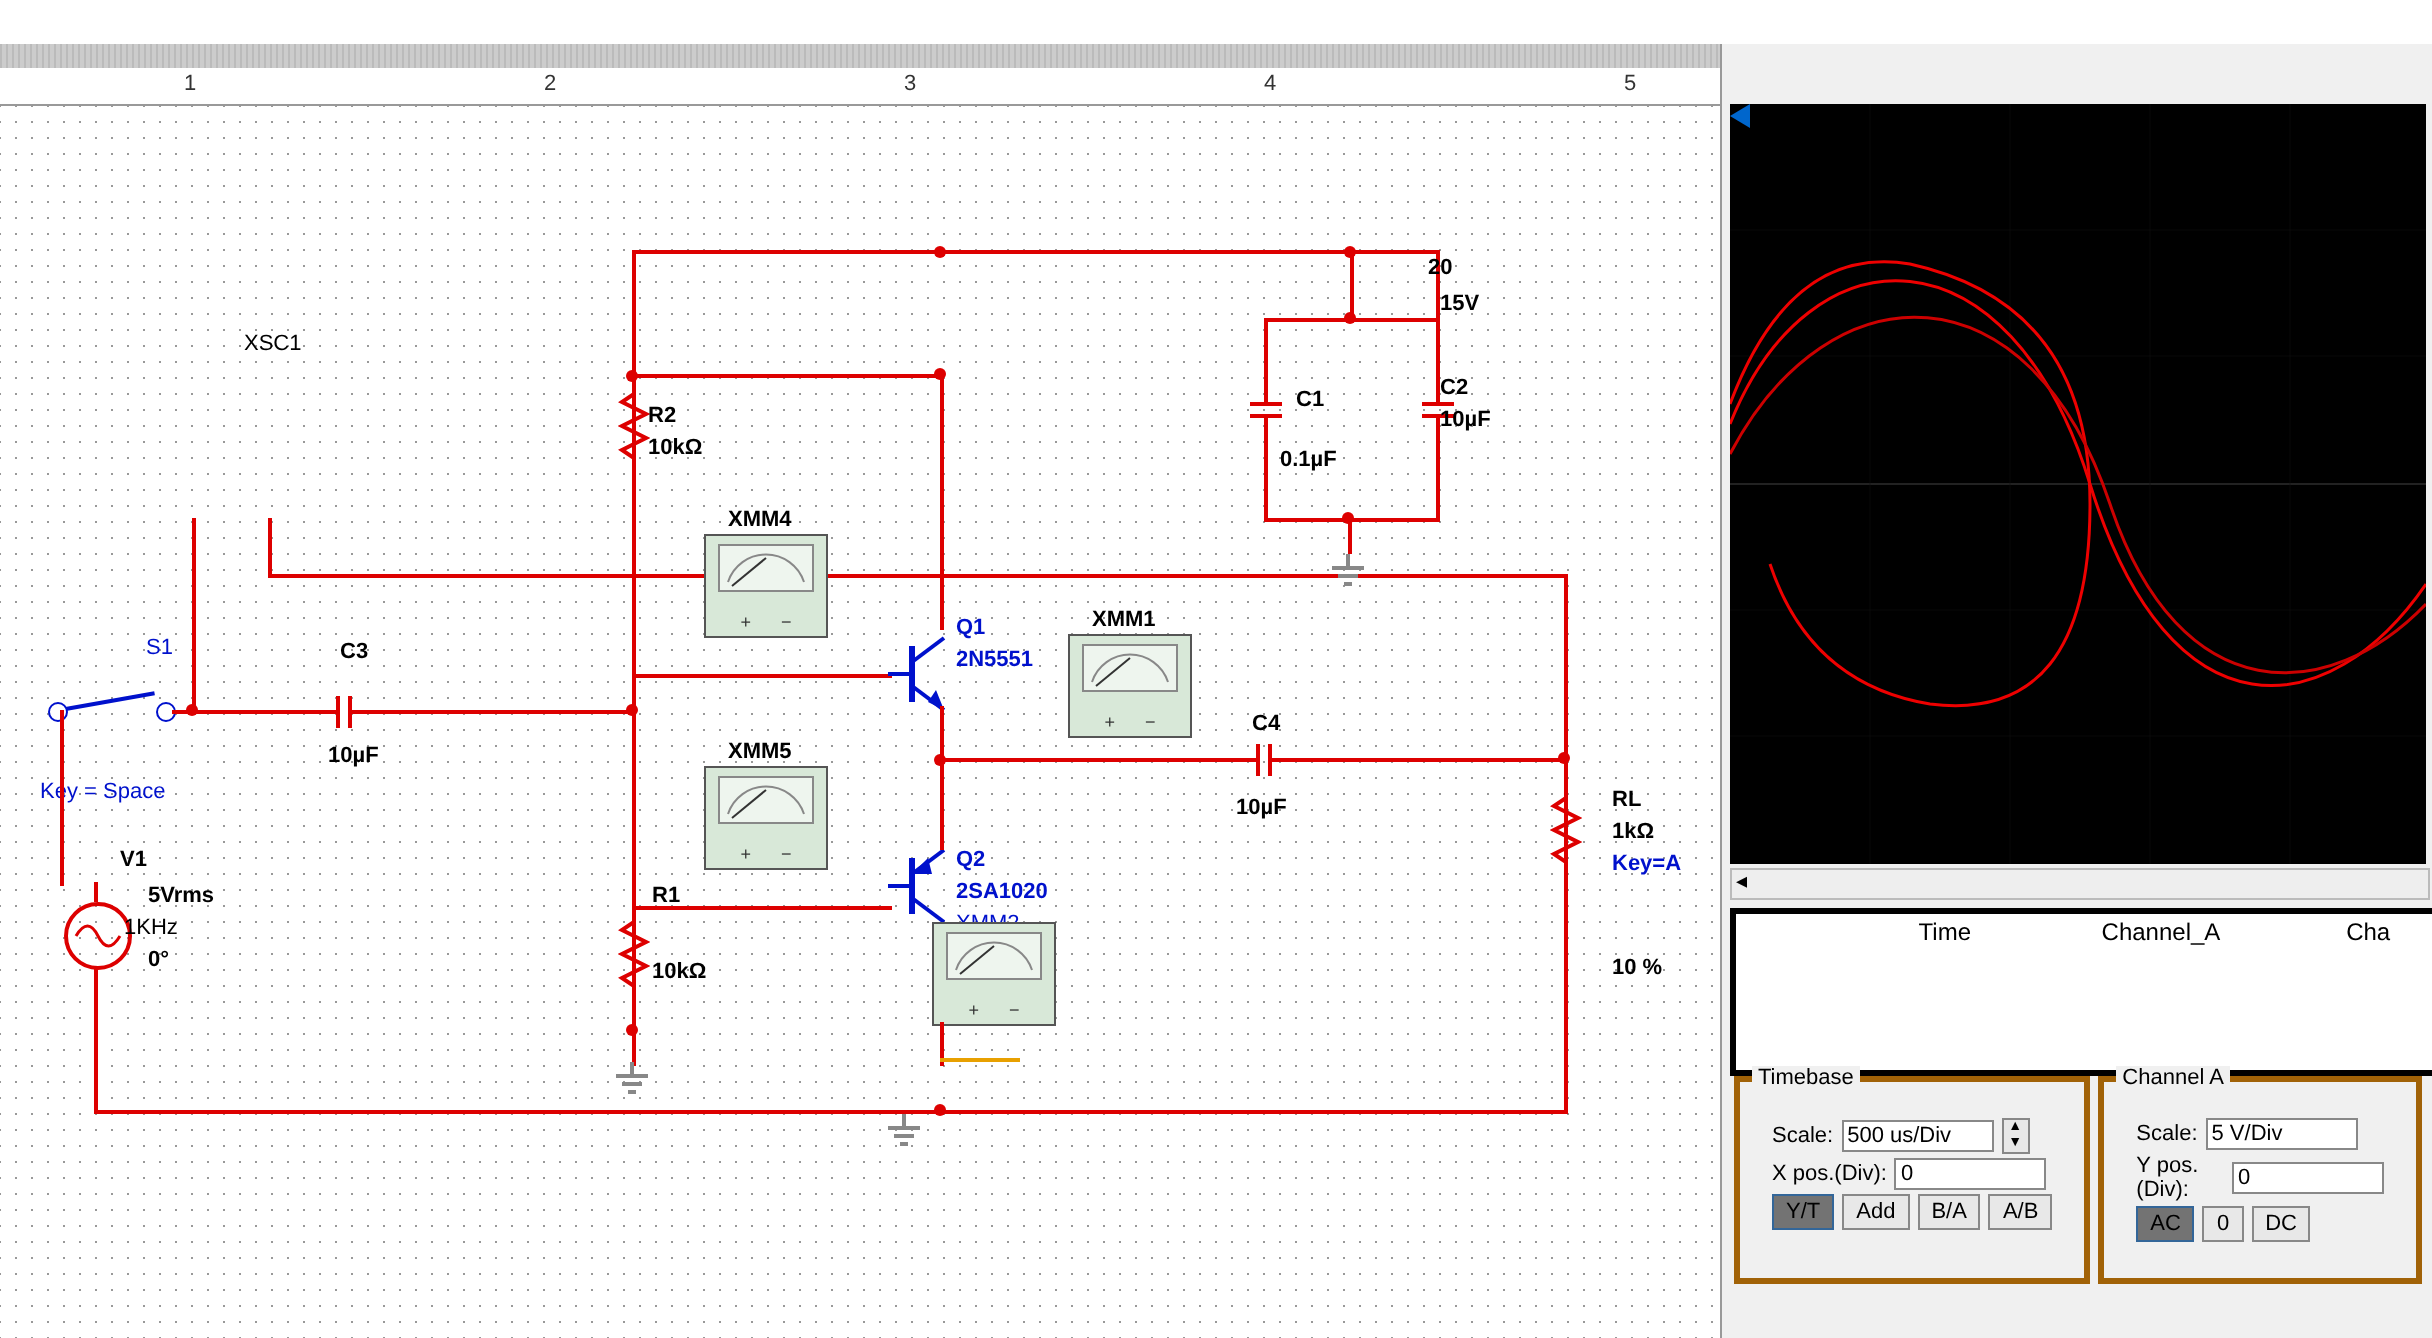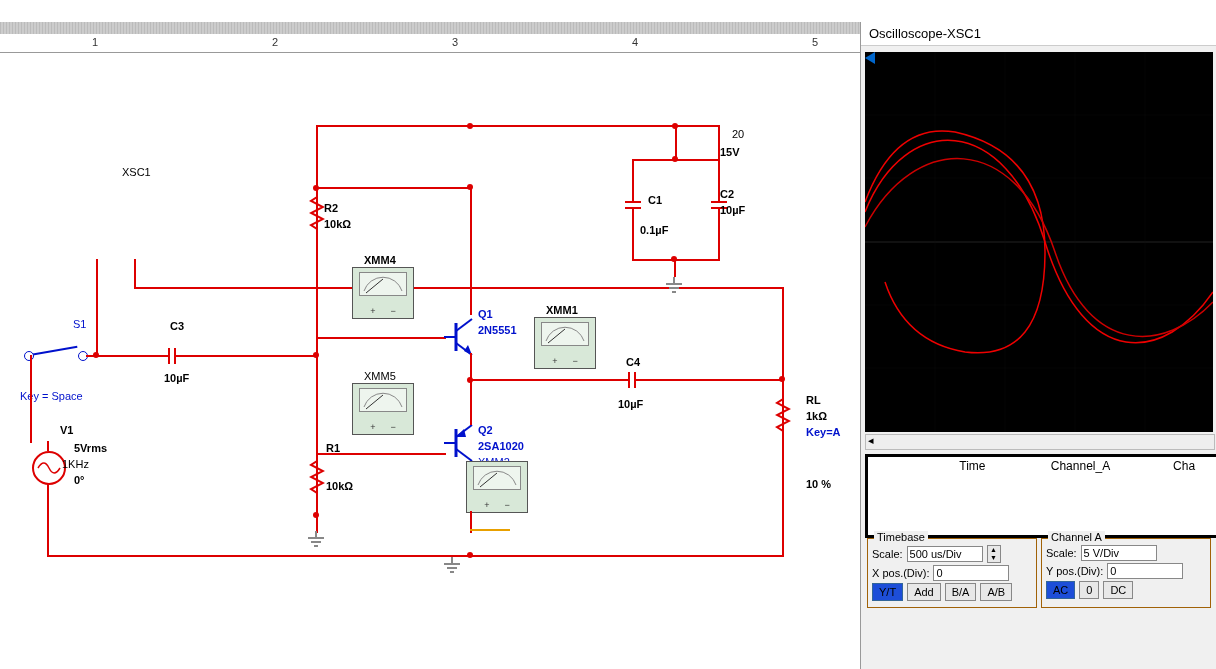--- a/index.html
+++ b/index.html
@@ -33,26 +33,26 @@
 .xosc .scr{position:absolute;left:6px;top:6px;width:80px;height:50px;background:#efe;border:1px solid #666}
 .dot{position:absolute;width:6px;height:6px;border-radius:3px;background:#d00}
 .oscpanel{position:absolute;left:860px;top:22px;width:356px;height:647px;border-left:1px solid #999;background:#f0f0f0}
 .osctitle{position:absolute;left:0;top:0;width:100%;height:24px;background:#fff;border-bottom:1px solid #ccc;padding:4px 8px;box-sizing:border-box;font-size:13px}
 .oscdisp{position:absolute;left:4px;top:30px;width:348px;height:380px;background:#000}
 .oscdisp .trace{position:absolute;left:0;top:0;width:100%;height:100%}
 .cursorbox{position:absolute;left:4px;top:418px;width:348px;height:90px;background:#fff;border:3px solid #000000;font-size:12px}
 .cursorbox table{border-collapse:collapse;width:100%}
 .cursorbox td{padding:2px 4px;font-size:12px;text-align:center}
 .ctrls{position:absolute;left:4px;top:512px;width:348px}
-.fieldset{border:1px solid #a16207;margin:2px;padding:4px;position:relative}
+.fieldset{border:3px solid #a16207;margin:2px;padding:16px;position:relative}
 .fieldset .leg{position:absolute;top:-8px;left:6px;background:#f0f0f0;padding:0 3px;font-size:11px}
 .row{display:flex;align-items:center;margin:2px 0;gap:4px}
 .row input{width:70px;border:1px solid #888;padding:1px 2px;font-size:11px}
 .btn{border:1px solid #888;background:#e8e8e8;padding:2px 6px;font-size:11px;cursor:pointer;display:inline-block}
-.btn.on{background:#1d4ed8;border-color:#369}
+.btn.on{background:#737373;border-color:#369}
 .arrow{border:1px solid #888;background:#e8e8e8;width:14px;height:14px;font-size:9px;text-align:center;line-height:12px;cursor:pointer}
 .spinner{display:inline-flex;flex-direction:column;border:1px solid #888}
 .spinner div{width:12px;height:8px;font-size:7px;text-align:center;background:#e8e8e8;line-height:7px;cursor:pointer}
 .acsrc{position:absolute;width:30px;height:30px;border:2px solid #d00;border-radius:50%}
 </style>
 </head>
 <body>
 
 <div class="ruler">
   <div class="shade"></div>
@@ -103,21 +103,21 @@
 
   <div class="wire" style="left:134px;top:206px;width:2px;height:30px"></div>
   <div class="wire" style="left:134px;top:234px;width:650px;height:2px"></div>
 
   <div class="wire" style="left:316px;top:72px;width:2px;height:390px"></div>
   <div class="dot" style="left:313px;top:299px"></div>
   <div class="dot" style="left:313px;top:132px"></div>
 
   <div class="wire" style="left:316px;top:72px;width:404px;height:2px"></div>
   <div class="wire" style="left:718px;top:72px;width:2px;height:34px"></div>
-  <div class="lbl" style="left:732px;top:74px;font-weight:normal">20</div>
+  <div class="lbl" style="left:714px;top:74px;font-weight:bold">20</div>
   <div class="lbl" style="left:720px;top:92px;font-weight:bold">15V</div>
 
   <div class="res" style="left:309px;top:140px"><svg viewBox="0 0 16 40">
         <path d="M8 0 L8 4 L2 8 L14 14 L2 20 L14 26 L2 32 L8 36 L8 40" stroke="#d00" fill="none" stroke-width="2"></path>
       </svg></div>
   <div class="lbl" style="left:324px;top:148px;font-weight:bold">R2</div>
   <div class="lbl" style="left:324px;top:164px;font-weight:bold">10kΩ</div>
 
   <div class="res" style="left:309px;top:404px"><svg viewBox="0 0 16 40">
         <path d="M8 0 L8 4 L2 8 L14 14 L2 20 L14 26 L2 32 L8 36 L8 40" stroke="#d00" fill="none" stroke-width="2"></path>
@@ -134,21 +134,21 @@
 
   <div class="lbl" style="left:364px;top:200px;font-weight:bold">XMM4</div>
   <div class="meter" style="left:352px;top:214px">
     <div class="scr"><svg viewBox="0 0 46 22">
           <path d="M6 20 L23 6" stroke="#333" stroke-width="1"></path>
           <path d="M4 18 A20 20 0 0 1 42 18" stroke="#888" fill="none"></path>
         </svg></div>
     <div class="pm">+ &nbsp;&nbsp;&nbsp;&nbsp; −</div>
   </div>
 
-  <div class="lbl" style="left:364px;top:316px;font-weight:normal">XMM5</div>
+  <div class="lbl" style="left:364px;top:316px;font-weight:bold">XMM5</div>
   <div class="meter" style="left:352px;top:330px">
     <div class="scr"><svg viewBox="0 0 46 22">
           <path d="M6 20 L23 6" stroke="#333" stroke-width="1"></path>
           <path d="M4 18 A20 20 0 0 1 42 18" stroke="#888" fill="none"></path>
         </svg></div>
     <div class="pm">+ &nbsp;&nbsp;&nbsp;&nbsp; −</div>
   </div>
 
   <div class="wire" style="left:316px;top:284px;width:130px;height:2px"></div>
   <div class="wire" style="left:316px;top:400px;width:130px;height:2px"></div>
@@ -266,21 +266,20 @@
     </div>
   <div class="dot" style="left:671px;top:203px"></div>
 
   <div class="wire" style="left:675px;top:72px;width:2px;height:36px"></div>
   <div class="dot" style="left:672px;top:70px"></div>
   <div class="dot" style="left:467px;top:70px"></div>
 
 </div>
 
 <div class="oscpanel">
-  <div class="osctitle">Oscilloscope-XSC1</div>
   <div class="oscdisp">
     <svg class="trace" viewBox="0 0 348 380">
       <g stroke="#222" stroke-width="1">
         <line x1="0" y1="190" x2="348" y2="190"></line>
       </g>
       <g stroke="#111" stroke-width="0.5" opacity="0.6">
         <line x1="70" y1="0" x2="70" y2="380"></line>
           <line x1="140" y1="0" x2="140" y2="380"></line>
         <line x1="210" y1="0" x2="210" y2="380"></line>
           <line x1="280" y1="0" x2="280" y2="380"></line>

